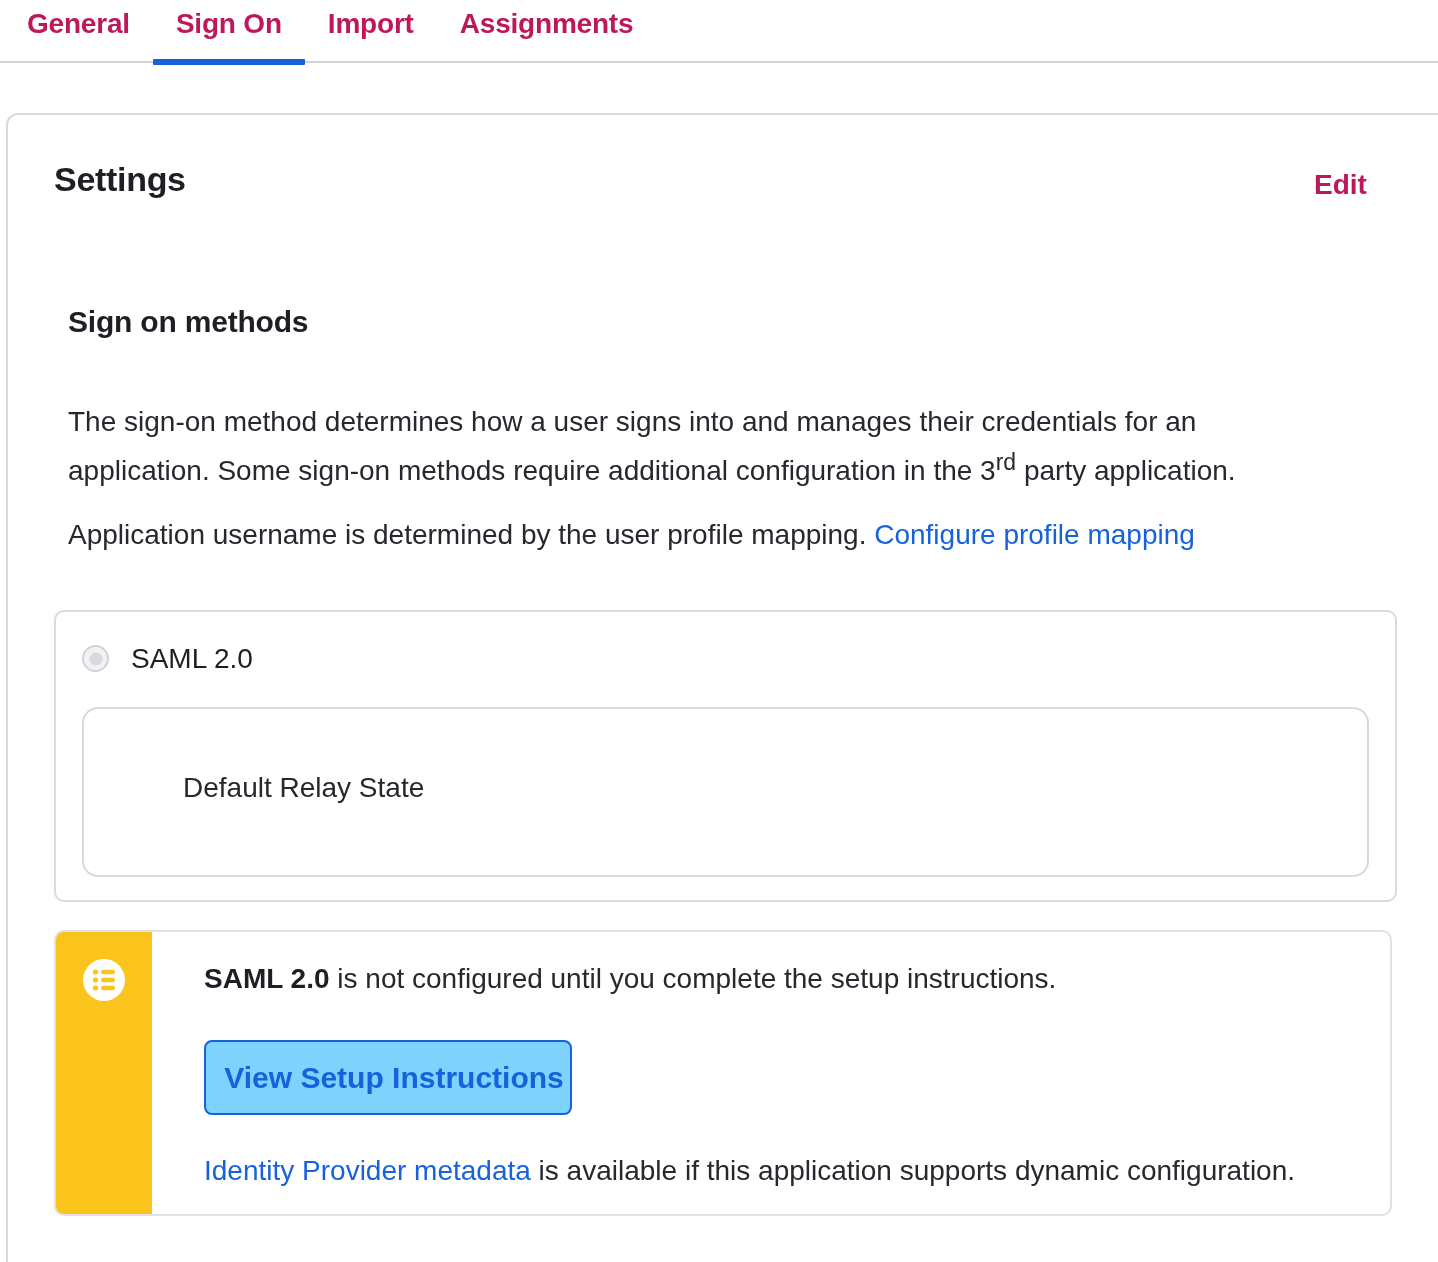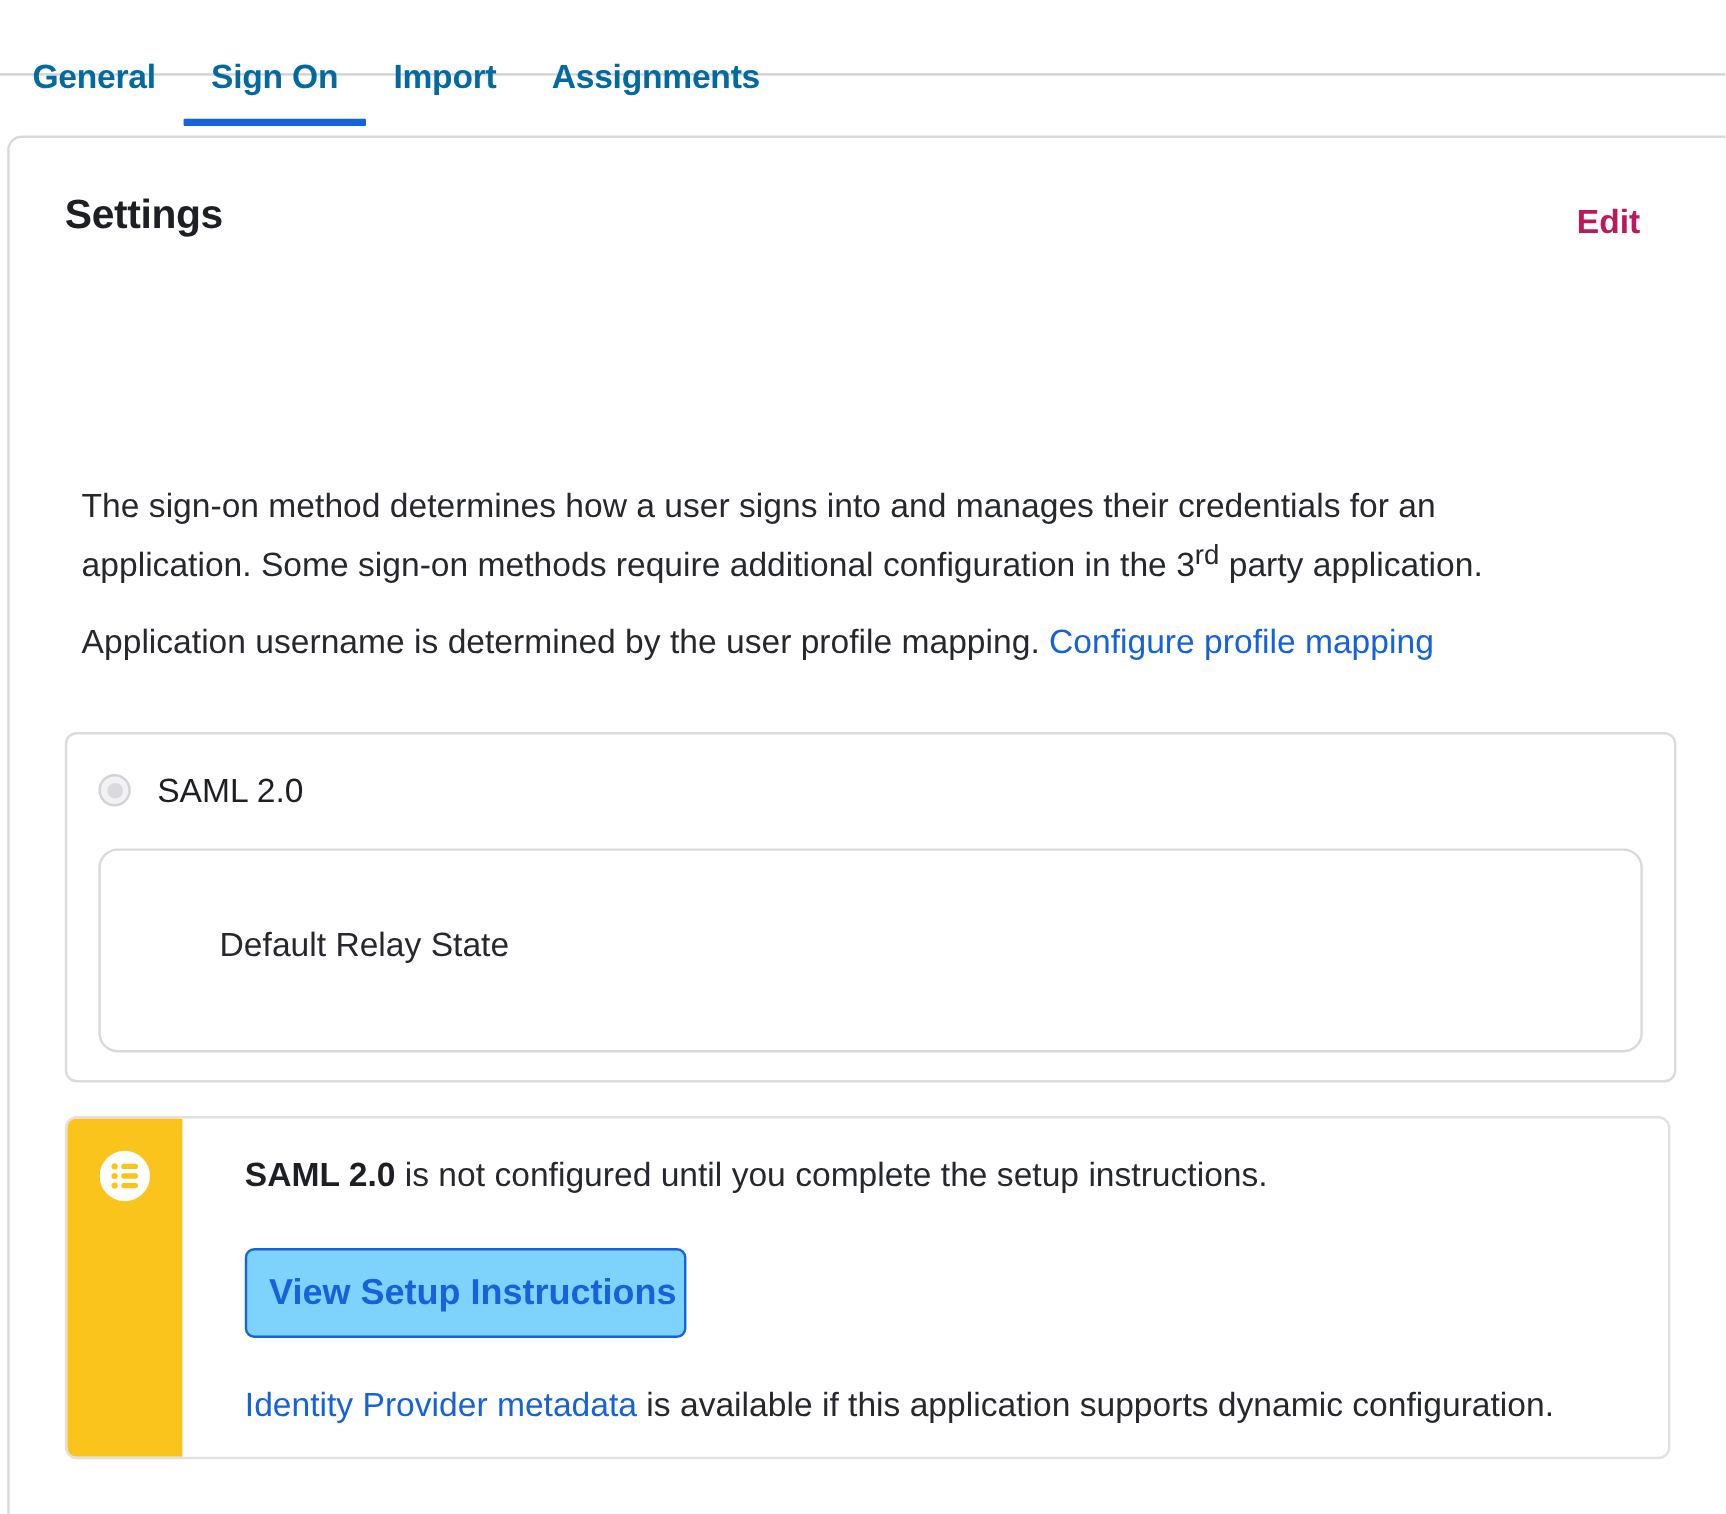--- a/index.html
+++ b/index.html
@@ -26,25 +26,24 @@
     display: flex;
     align-items: flex-start;
     padding-left: 4px;
   }
   .tab {
     position: relative;
     height: 63px;
     padding: 8px 23px 0 23px;
     font-size: 28px;
     font-weight: 700;
-    color: #0369a1;
+    color: #be185d;
     letter-spacing: -0.2px;
     cursor: pointer;
     white-space: nowrap;
-    margin-top: 40px;
   }
   .tab .active-bar {
     position: absolute;
     left: 0; right: 0; bottom: -2px;
     height: 6px;
     background: #1662dd;
     border-radius: 1px;
     display: none;
   }
   .tab.active .active-bar { display: block; }
@@ -225,20 +224,21 @@
       <span>Assignments</span>
       
     </div>
   </nav>
 
   <section class="card">
 
     <h1 class="card-title">Settings</h1>
     <a class="edit-link">Edit</a>
 
+    <h2 class="section-heading">Sign on methods</h2>
 
     <p class="para1">
       <span class="pline">The sign-on method determines how a user signs into and manages their credentials for an</span>
       <span class="pline"><span>application. Some sign-on methods require additional configuration in the 3</span><sup>rd</sup><span> party application.</span></span>
     </p>
 
     <p class="para2">
       <span>Application username is determined by the user profile mapping. </span><a class="link">Configure profile mapping</a>
     </p>
 

